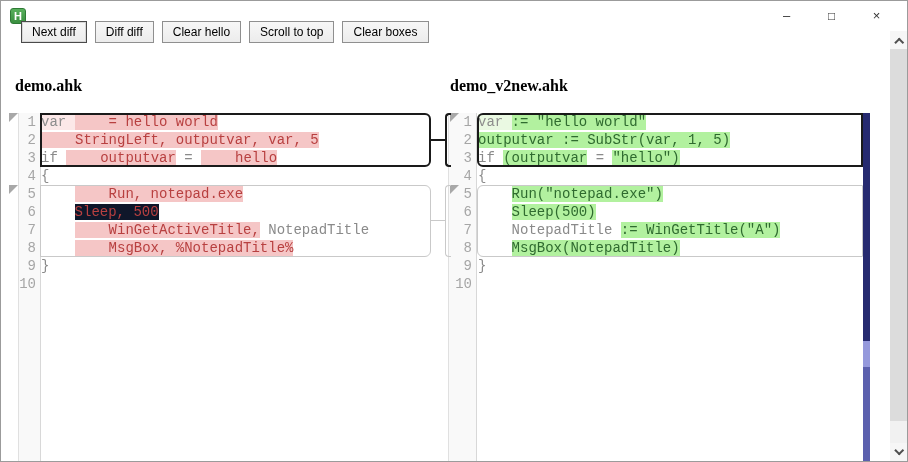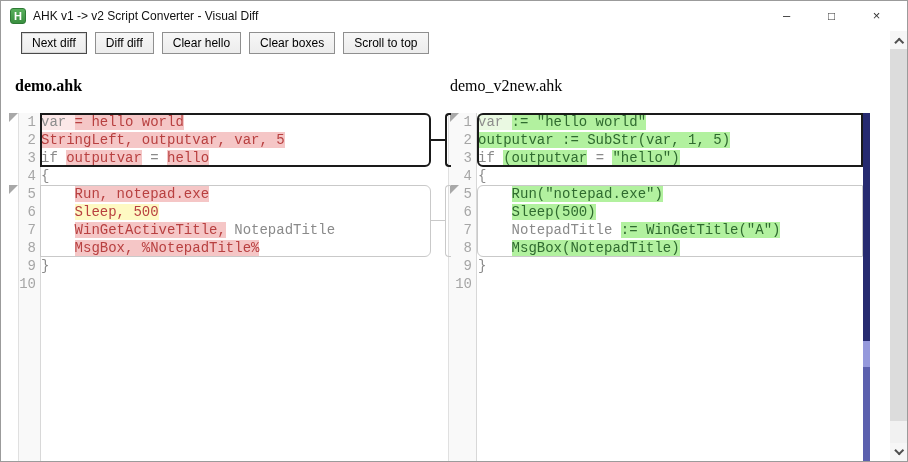--- a/index.html
+++ b/index.html
@@ -22,35 +22,35 @@
     border:1px solid #2e7a35; border-radius:3px;
     color:#fff; font-size:11px; font-weight:bold; text-align:center; line-height:14px;
   }
   .win-title { position:absolute; left:32px; top:8px; font-size:12px; color:#111; white-space:nowrap; }
   .win-controls { position:absolute; right:8px; top:0; height:30px; display:flex; }
   .win-btn { width:45px; height:30px; display:flex; align-items:center; justify-content:center;
              color:#333; font-size:13px; line-height:30px; cursor:default; }
   .win-btn.max { font-size:12px; }
 
   
-  .toolbar { position:absolute; left:10px; top:31px; display:flex; gap:8px;padding-left:10px; }
+  .toolbar { position:absolute; left:10px; top:20px; display:flex; gap:8px;padding-left:10px; }
   .tb-btn {
     height:22px; padding:0 10px; font-size:12px; color:#000;
     background: linear-gradient(#f7f7f7, #ececec);
     border:1px solid #8f8f8f;
     font-family:"Liberation Sans", sans-serif;
     white-space:nowrap;
   }
   .tb-btn.default { border:1px solid #4a4a4a; box-shadow:0 0 0 1px #d7d7d7 inset; }
 
   
   .pane-header { position:absolute; top:76px; height:18px; font-family:"Liberation Serif", serif;
                  font-size:16px; color:#000; white-space:nowrap; }
   .pane-header.left { left:14px;font-weight:bold; }
-  .pane-header.right { left:449px; }
+  .pane-header.right { left:449px;font-weight:bold; }
 
   
   .pane { position:absolute; top:112px; height:348px; }
   .pane.left  { left:8px;   width:430px; }
   .pane.right { left:441px; width:430px; }
 
   .gutter {
     position:absolute; top:0; bottom:0;
     background:#f9f9f9;
     border-left:1px solid #e0e0e0; border-right:1px solid #d8d8d8;
@@ -64,22 +64,22 @@
   .code-area {
     position:absolute; top:0; bottom:0;
     font-family:"Liberation Mono", monospace; font-size:14px; line-height:18px;
     white-space:pre; color:#8a8a8a; overflow:hidden;
   }
   .pane.left  .code-area { left:32px; right:0; }
   .pane.right .code-area { left:36px; right:9px; }
   .code-row { height:18px; }
 
   .seg-ctx      { color:#8a8a8a; }
-  .seg-del      { color:#b84040; background:#f5c6c6; }
-  .seg-del-line { color:#b84040; background:#fef9c3; }
+  .seg-del      { color:#b84040; background:#f5c6c6;padding-left:34px; }
+  .seg-del-line { color:#b84040; background:#0f172a; }
   .seg-del-ctx  { color:#8d8d8d; background:#fce8e8; }
   .seg-ins      { color:#2f6b2f; background:#b2f19f; }
   .seg-ins-ctx  { color:#8d8d8d; background:#eaf9e2; }
 
   
   .diff-box { position:absolute; pointer-events:none; }
   .pane.left  .diff-box { left:31px; width:391px; border-radius:0 6px 6px 0; }
   .pane.right .diff-box { left:35px; width:386px; border-radius:6px 0 0 6px; }
   .diff-box.active   { border:2px solid #1a1a1a; }
   .diff-box.inactive { border:1px solid #c9c9c9; }
@@ -115,34 +115,33 @@
   .chev.down { transform: rotate(135deg) translate(-2px,1px); }
   .sb-thumb { position:absolute; left:0; top:18px; width:17px; height:372px; background:#dcdcdc; }
 </style>
 </head>
 <body>
 
 <div class="window">
 
   <div class="titlebar">
     <span class="app-icon">H</span>
-    <span class="win-title">AHK v1 -&gt; v2 Script Converter - Visual Diff</span>
     <div class="win-controls">
       <span class="win-btn min">–</span>
       <span class="win-btn max">□</span>
       <span class="win-btn close">×</span>
     </div>
   </div>
 
   <div class="toolbar" id="toolbar">
       <button class="tb-btn default">Next diff</button>
       <button class="tb-btn">Diff diff</button>
       <button class="tb-btn">Clear hello</button>
+      <button class="tb-btn">Scroll to top</button>
       <button class="tb-btn">Clear boxes</button>
-      <button class="tb-btn">Scroll to top</button>
     </div>
 
   <div class="pane-header left">demo.ahk</div>
   <div class="pane-header right">demo_v2new.ahk</div>
 
   <div class="pane left" id="pane-left">
     <div class="gutter">
         <div class="ln">1</div>
         <div class="ln">2</div>
         <div class="ln">3</div>

